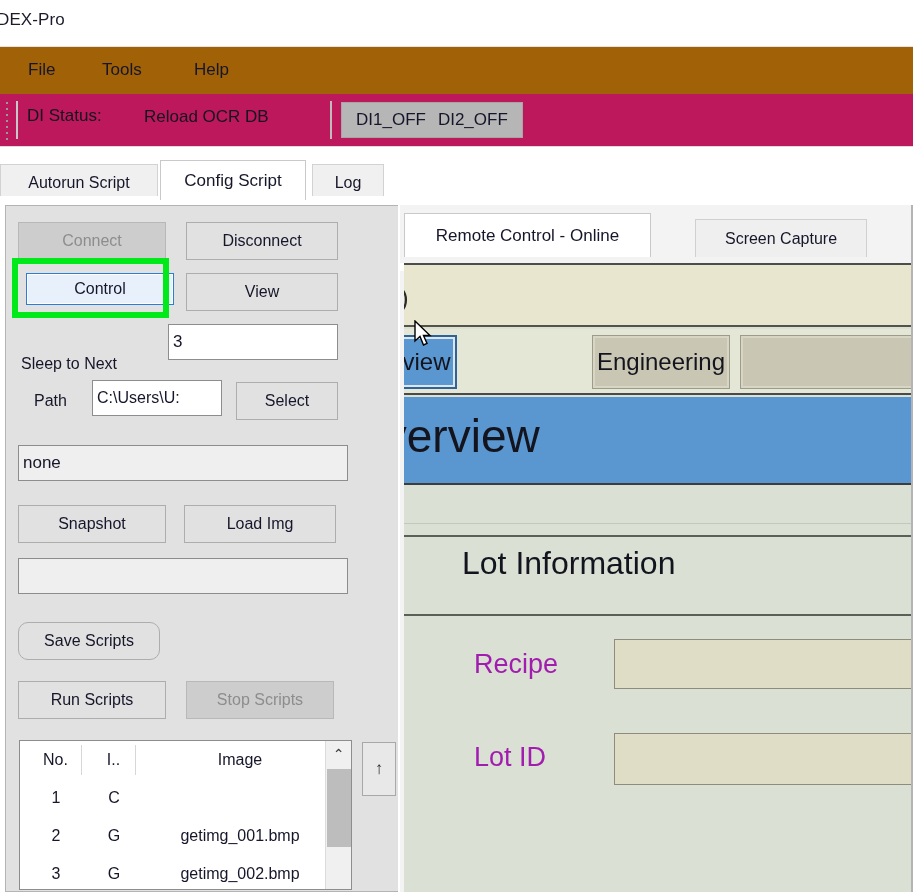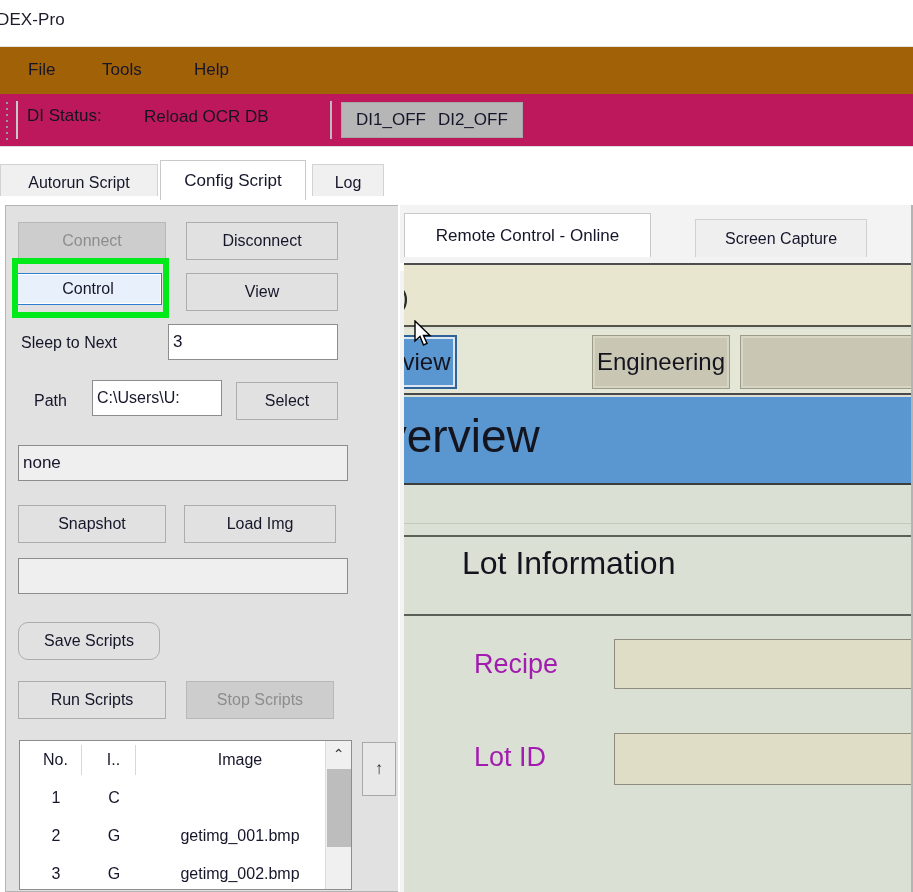--- a/index.html
+++ b/index.html
@@ -536,26 +536,26 @@
   <div class="main-tab" style="left:0px;   width:158px;">Autorun Script</div>
   <div class="main-tab active" style="left:160px; width:146px;">Config Script</div>
   <div class="main-tab" style="left:312px; width:72px;">Log</div>
   <div id="tabstrip-base"></div>
 </div>
 
 <div id="left-panel"></div>
 
 <div class="btn disabled" style="left:18px;  top:222px; width:148px; height:38px;">Connect</div>
 <div class="btn" style="left:186px; top:222px; width:152px; height:38px;">Disconnect</div>
-<div class="btn focused" style="left:14px;  top:273px; width:148px; height:32px;">Control</div>
+<div class="btn focused" style="left:26px;  top:273px; width:148px; height:32px;">Control</div>
 <div class="btn" style="left:186px; top:273px; width:152px; height:38px;">View</div>
 
 <div id="control-highlight"></div>
 
-<div class="lbl" style="left:21px; top:334px;">Sleep to Next</div>
+<div class="lbl" style="left:21px; top:355px;">Sleep to Next</div>
 <div class="txtbox" style="left:168px; top:324px; width:170px; height:36px; font-size:17px;">3</div>
 
 <div class="lbl" style="left:34px; top:392px;">Path</div>
 <div class="txtbox" style="left:92px; top:380px; width:130px; height:36px;">C:\Users\U:</div>
 <div class="btn" style="left:236px; top:382px; width:102px; height:38px;">Select</div>
 
 <div class="txtbox readonly" style="left:18px; top:445px; width:330px; height:36px; font-size:17px;">none</div>
 
 <div class="btn" style="left:18px;  top:505px; width:148px; height:38px;">Snapshot</div>
 <div class="btn" style="left:184px; top:505px; width:152px; height:38px;">Load Img</div>

